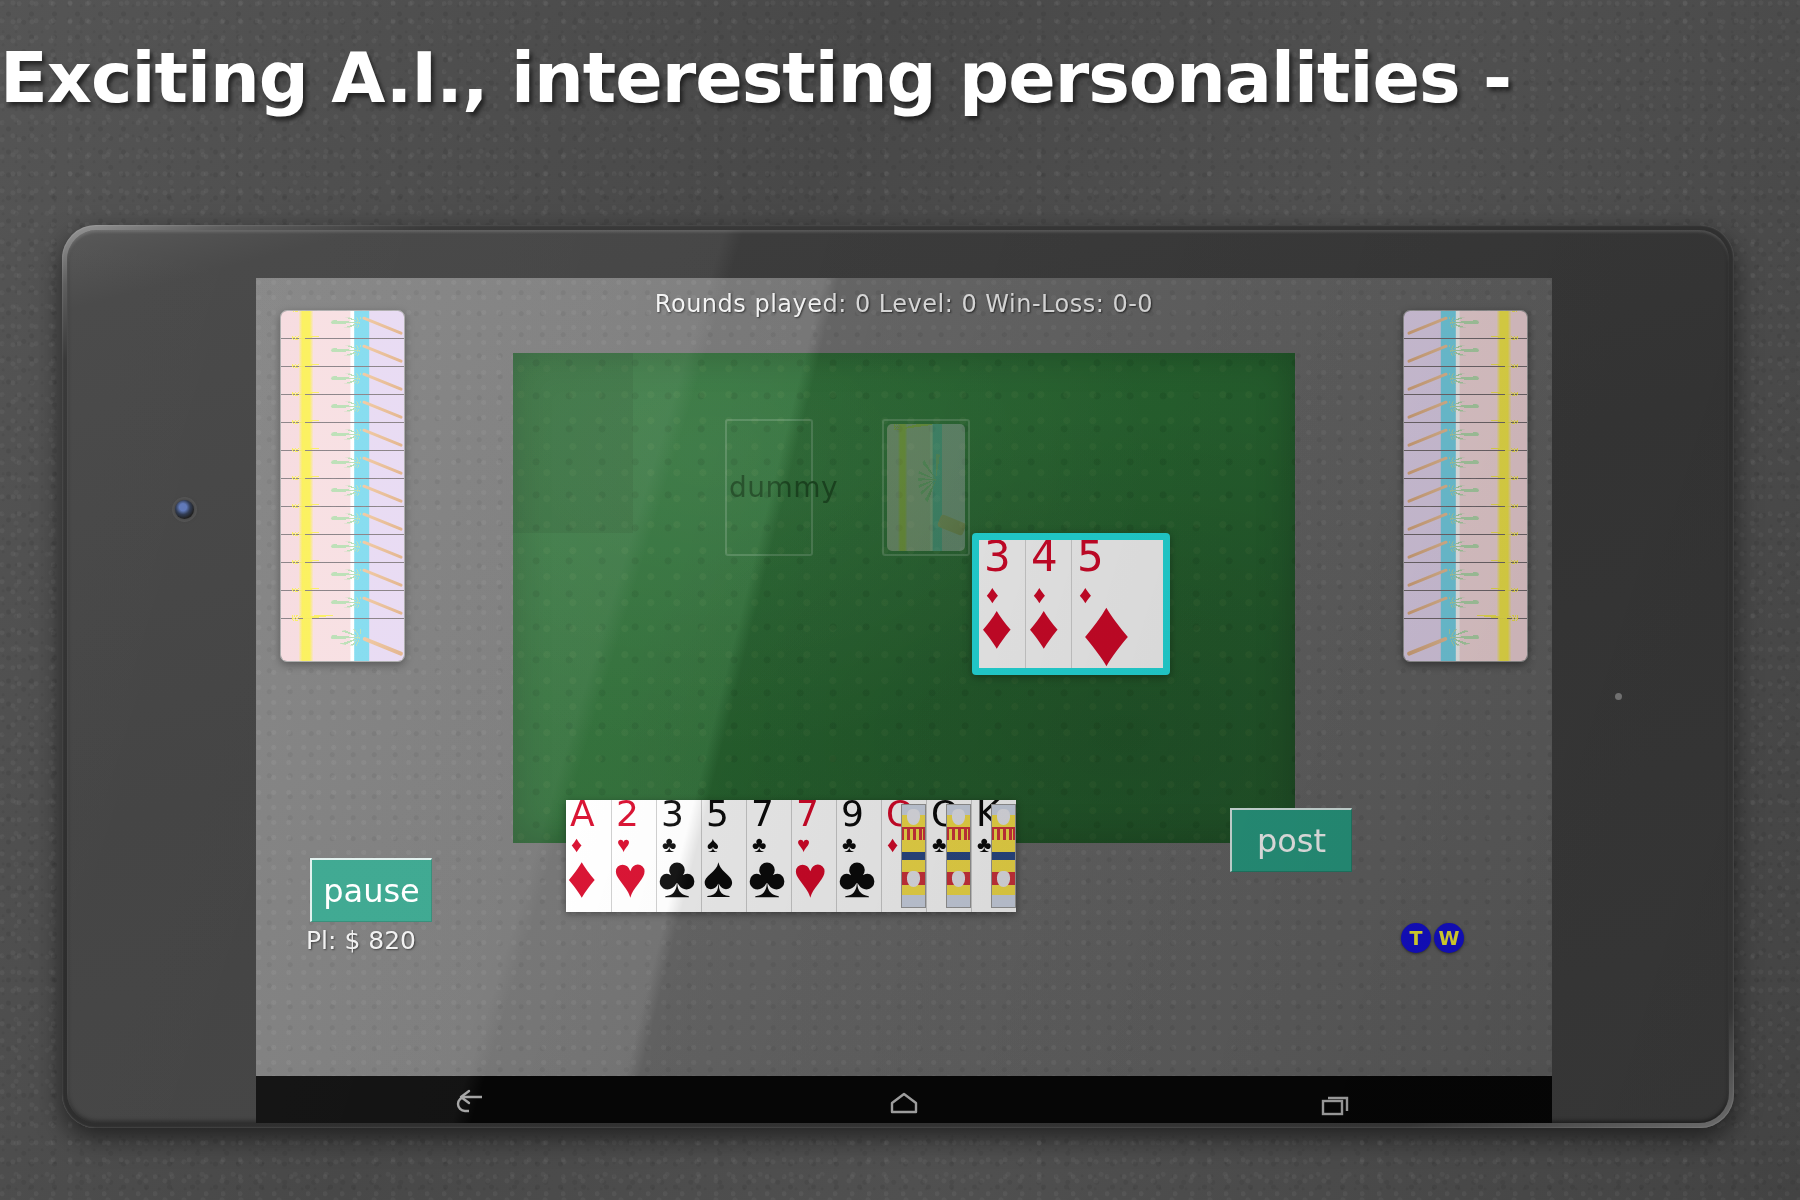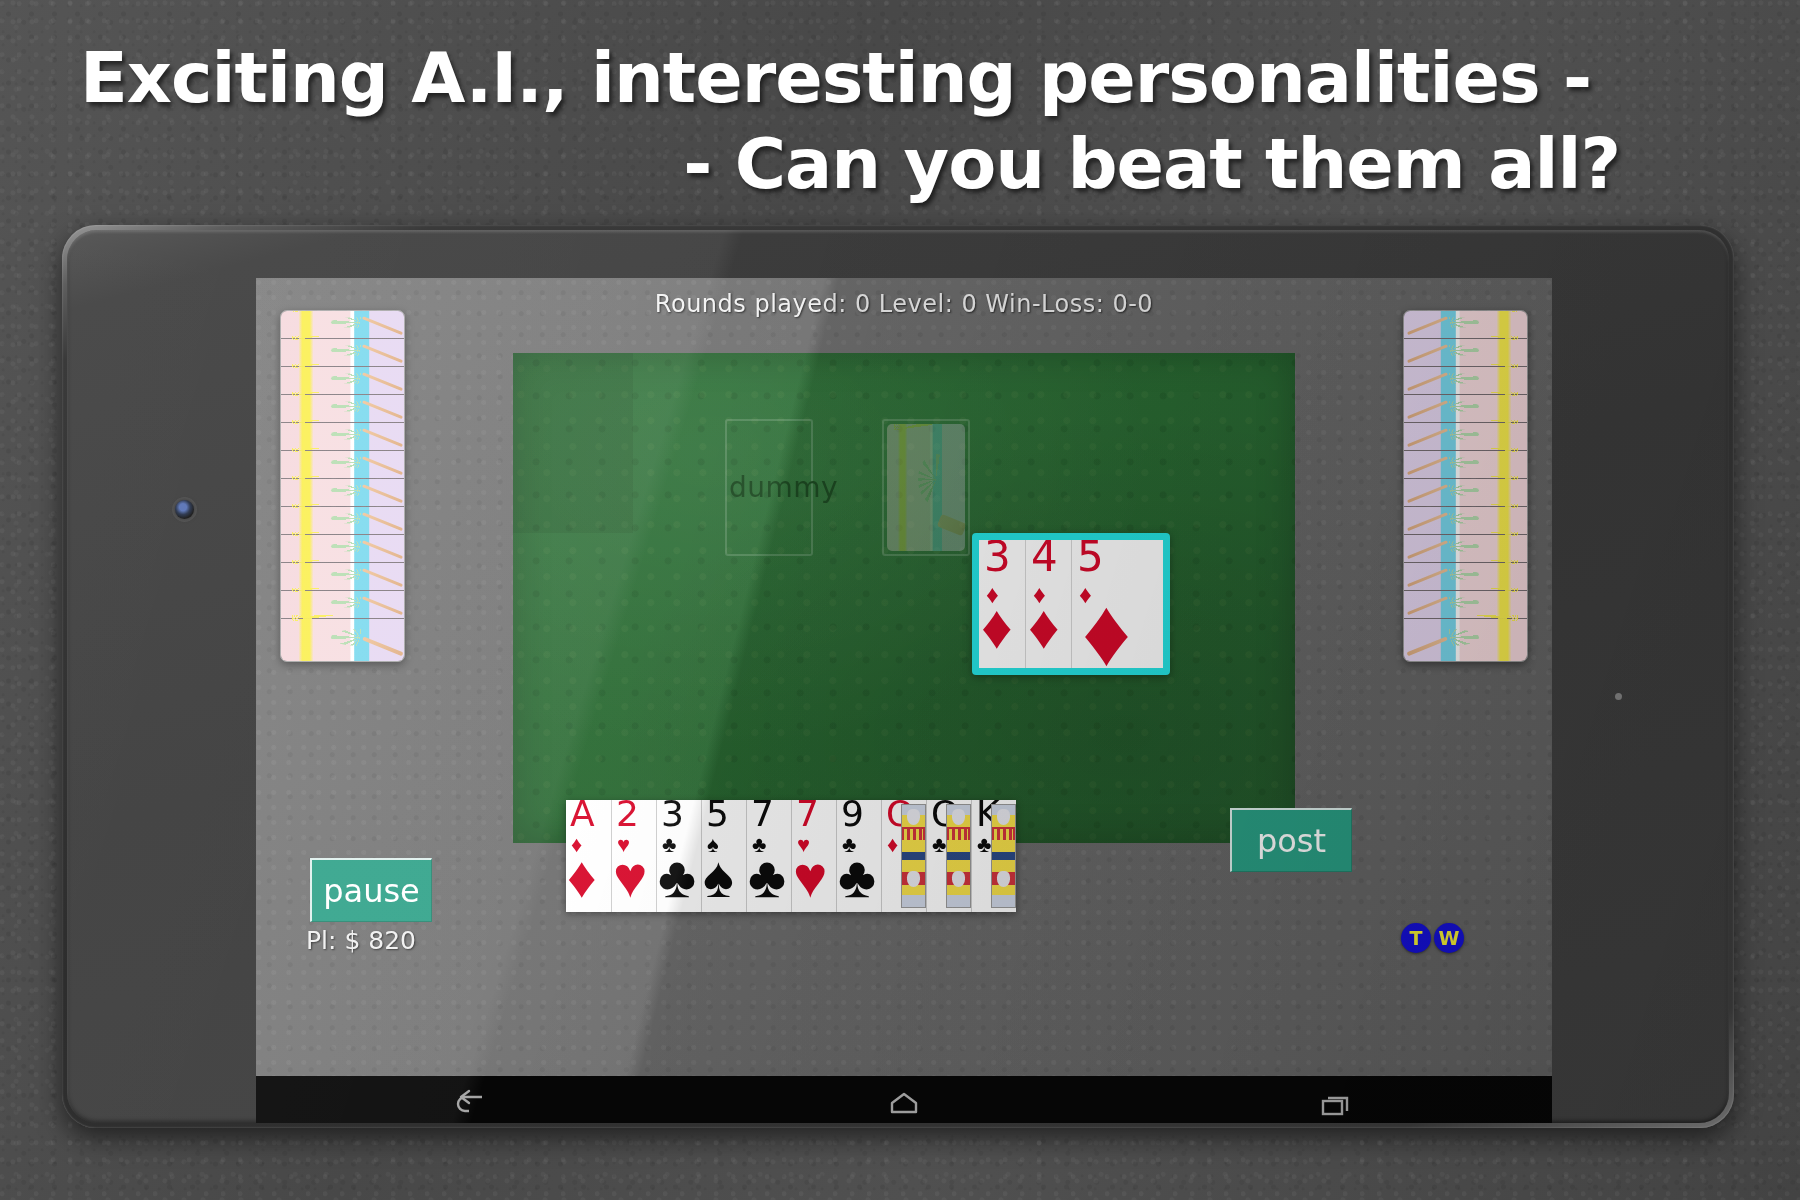--- a/index.html
+++ b/index.html
@@ -36,21 +36,21 @@
     width: 1800px;
     z-index: 6;
     color: #fff;
     font-family: "DejaVu Sans", sans-serif;
     font-weight: bold;
     font-size: 70px;
     line-height: 80px;
     letter-spacing: -1px;
     text-shadow: 3px 4px 4px rgba(0,0,0,.55);
   }
-  #headline .ln1 { padding-left: 80px; }
+  #headline .ln1 { }
   #headline .ln2 { text-align: right; padding-right: 180px; margin-top: 6px; }
 
   
   #tablet {
     position: absolute;
     left: 62px; top: 225px;
     width: 1672px; height: 903px;
     border-radius: 34px;
     background: linear-gradient(160deg, #9a9a9a 0%, #5e5e5e 4%, #3a3a3a 9%, #2d2d2d 50%, #343434 92%, #6d6d6d 100%);
     box-shadow: 0 10px 26px rgba(0,0,0,.55), inset 0 0 2px rgba(255,255,255,.3);
@@ -380,21 +380,20 @@
   #navbar .nav-ico { width: 40px; height: 34px; opacity: .78; cursor: pointer; }
   #navbar .nav-ico svg { width: 100%; height: 100%; }
 </style>
 </head>
 <body>
 
 <div id="promo-bg"></div>
 
 <div id="headline">
   <div class="ln1">Exciting A.I.,  interesting personalities -</div>
-  <div class="ln2">- Can you beat them all?</div>
 </div>
 
 <div id="tablet">
   <div id="tablet-inner">
 
     <div id="camera"></div>
     <div id="bezel-dot"></div>
 
     <div id="screen">
       <div id="screen-bg"></div>

